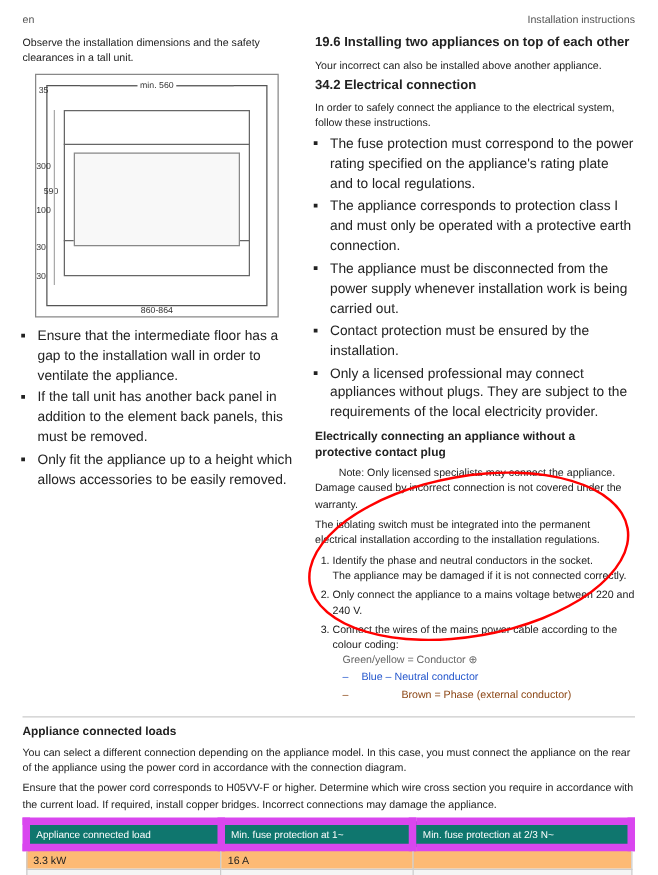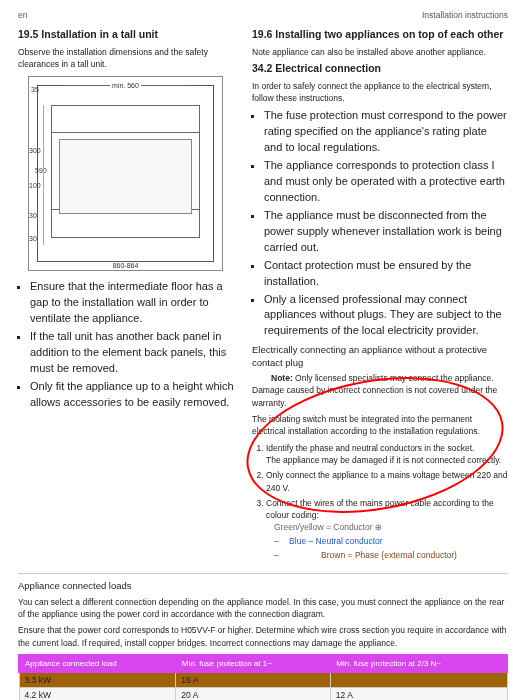--- a/index.html
+++ b/index.html
@@ -37,21 +37,21 @@
       flex: 1;
     }
     h2 {
       font-size: 10.5px;
       font-weight: bold;
       margin-bottom: 4px;
       line-height: 1.3;
     }
     h3 {
       font-size: 9.5px;
-      font-weight: normal;
+      font-weight: bold;
       margin-bottom: 3px;
       line-height: 1.3;
     }
     p {
       font-size: 8.5px;
       line-height: 1.45;
       margin-bottom: 4px;
     }
     ul {
       margin-left: 12px;
@@ -85,41 +85,41 @@
       position: absolute;
       top: 8px; left: 8px; right: 8px; bottom: 8px;
       border: 1px solid #555;
     }
     .section-divider {
       width: 100%;
       height: 1px;
       background: #ccc;
       margin: 6px 0;
     }
-    .note { font-weight: bold; padding-left: 19px; }
+    .note { font-weight: normal; padding-left: 19px; }
     
     .app-table {
       width: 100%;
       border-collapse: collapse;
       margin-top: 5px;
       font-size: 8.5px;
     }
     .app-table th {
-      background: #d946ef;
+      background: #0f766e;
       color: #fff;
       padding: 3px 5px;
       text-align: left;
       font-size: 8px;
       font-weight: normal;
-      border: 2px solid #d946ef;
+      border: 6px solid #d946ef;
     }
     .app-table td {
       padding: 2px 5px;
       border: 1px solid #ccc;
-      background: #a16207;
+      background: #fdba74;
     }
     .app-table tr:nth-child(even) td {
       background: #f5f5f5;
     }
     
     .bottom-section {
       margin-top: 6px;
     }
     
     .red-oval {
@@ -153,21 +153,20 @@
 <div class="page">
 
   <div class="top-bar">
     <span>en</span>
     <span>Installation instructions</span>
   </div>
 
   <div class="columns">
 
     <div class="col-left">
-      <h2>19.5  Installation in a tall unit</h2>
       <p>Observe the installation dimensions and the safety clearances in a tall unit.</p>
 
       <div class="diagram-box">
 
         <div class="diag-outer"></div>
 
         <div style="position:absolute; top:28px; left:22px; right:22px; bottom:32px; border:1px solid #666;"></div>
 
         <div style="position:absolute; top:55px; left:22px; right:22px; height:1px; background:#666;"></div>
 
@@ -200,21 +199,21 @@
         <li>Ensure that the intermediate floor has a gap to the installation wall in order to ventilate the appliance.</li>
         <li>If the tall unit has another back panel in addition to the element back panels, this must be removed.</li>
         <li>Only fit the appliance up to a height which allows accessories to be easily removed.</li>
       </ul>
 
     </div>
 
     <div class="col-right">
 
       <h2>19.6  Installing two appliances on top of each other</h2>
-      <p>Note appliance can also be installed above another appliance.</p>
+      <p>Your incorrect can also be installed above another appliance.</p>
 
       <h2>34.2  Electrical connection</h2>
       <p>In order to safely connect the appliance to the electrical system, follow these instructions.</p>
 
       <ul>
         <li>The fuse protection must correspond to the power rating specified on the appliance's rating plate and to local regulations.</li>
         <li>The appliance corresponds to protection class I and must only be operated with a protective earth connection.</li>
         <li>The appliance must be disconnected from the power supply whenever installation work is being carried out.</li>
         <li>Contact protection must be ensured by the installation.</li>
         <li>Only a licensed professional may connect appliances without plugs. They are subject to the requirements of the local electricity provider.</li>

